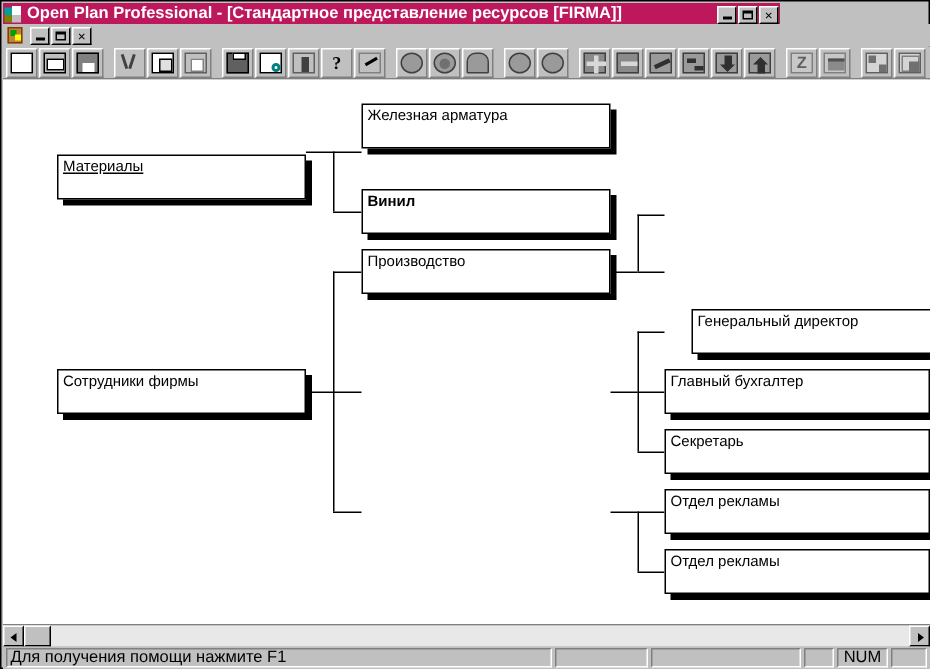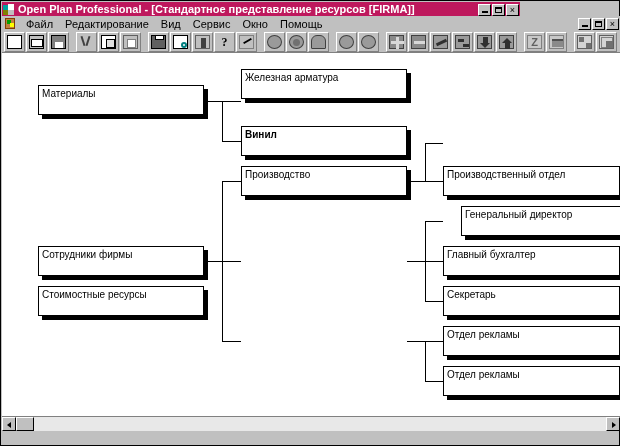--- a/index.html
+++ b/index.html
@@ -286,28 +286,20 @@
         </span>
     </span>
   </div>
 
   <div class="menubar">
     <span class="menu-doc-icon">
       <span class="a"></span>
         <span class="b"></span>
         <span class="c"></span>
     </span>
-    <span class="menu-items">
-      <span class="menu-item">Файл</span>
-      <span class="menu-item">Редактирование</span>
-      <span class="menu-item">Вид</span>
-      <span class="menu-item">Сервис</span>
-      <span class="menu-item">Окно</span>
-      <span class="menu-item">Помощь</span>
-    </span>
     <span class="title-btns">
       <span class="tbtn">
           <span class="minbar"></span>
         </span>
       <span class="tbtn">
           <span class="restore"></span>
         </span>
       <span class="tbtn">
           <span class="g">×</span>
         </span>
@@ -418,40 +410,46 @@
       <div class="conn h" style="left: 423px; top: 128px; width: 18px;"></div>
       <div class="conn h" style="left: 405px; top: 208px; width: 18px;"></div>
       <div class="conn v" style="left: 423px; top: 168px; height: 80px;"></div>
       <div class="conn h" style="left: 423px; top: 168px; width: 18px;"></div>
       <div class="conn h" style="left: 423px; top: 208px; width: 18px;"></div>
       <div class="conn h" style="left: 423px; top: 248px; width: 18px;"></div>
       <div class="conn h" style="left: 405px; top: 288px; width: 18px;"></div>
       <div class="conn v" style="left: 423px; top: 288px; height: 40px;"></div>
       <div class="conn h" style="left: 423px; top: 288px; width: 18px;"></div>
       <div class="conn h" style="left: 423px; top: 328px; width: 18px;"></div>
-      <div class="node" style="left: 36px; top: 32px; width: 166px; height: 30px;">Материалы</div>
+      <div class="node" style="left: 36px; top: 50px; width: 166px; height: 30px; text-decoration: underline;">Материалы</div>
       <div class="node" style="left: 239px; top: 16px; width: 166px; height: 30px;">Железная арматура</div>
       <div class="node" style="left: 239px; top: 73px; width: 166px; height: 30px; font-weight: bold;">Винил</div>
       <div class="node" style="left: 239px; top: 113px; width: 166px; height: 30px;">Производство</div>
-      <div class="node" style="left: 441px; top: 113px; width: 177px; height: 30px;">Производственный отдел</div>
       <div class="node" style="left: 426px; top: 153px; width: 177px; height: 30px; margin-left: 33px;">Генеральный директор</div>
       <div class="node" style="left: 36px; top: 193px; width: 166px; height: 30px;">Сотрудники фирмы</div>
       <div class="node" style="left: 441px; top: 193px; width: 177px; height: 30px;">Главный бухгалтер</div>
-      <div class="node" style="left: 36px; top: 233px; width: 166px; height: 30px;">Стоимостные ресурсы</div>
       <div class="node" style="left: 441px; top: 233px; width: 177px; height: 30px;">Секретарь</div>
       <div class="node" style="left: 441px; top: 273px; width: 177px; height: 30px;">Отдел рекламы</div>
       <div class="node" style="left: 441px; top: 313px; width: 177px; height: 30px;">Отдел рекламы</div>
     </div>
 
   <div class="hscroll">
     <span class="sb-arrow">
         <span class="tri-l"></span>
       </span>
     <span class="sb-track">
       <span class="sb-thumb"></span>
     </span>
     <span class="sb-arrow">
         <span class="tri-r"></span>
       </span>
   </div>
 
+  <div class="statusbar">
+    <span class="status-pane sp-main">Для получения помощи нажмите F1</span>
+    <span class="status-pane sp-a"></span>
+    <span class="status-pane sp-b"></span>
+    <span class="status-pane sp-c"></span>
+    <span class="status-pane sp-num">NUM</span>
+    <span class="status-pane sp-d"></span>
+  </div>
 
 </div>
 
 </body></html>

